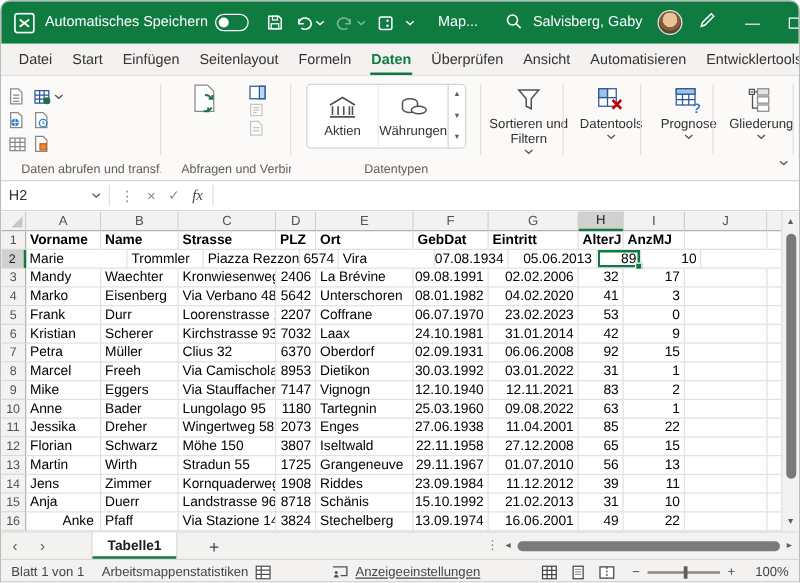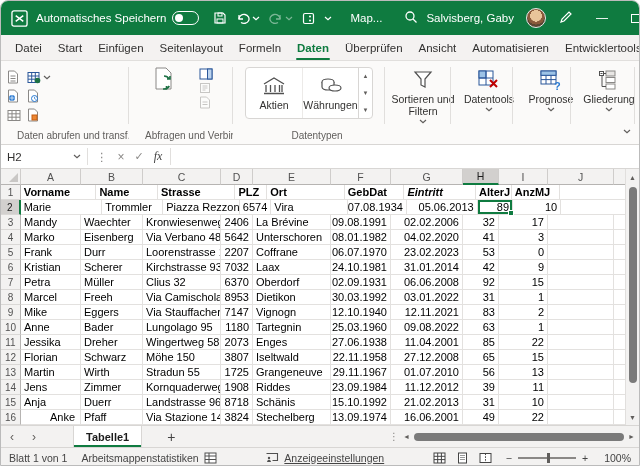--- a/index.html
+++ b/index.html
@@ -442,27 +442,27 @@
         <div class="hcell" style="width: 60px;">F</div>
         <div class="hcell" style="width: 72px;">G</div>
         <div class="hcell sel" style="width: 36px;">H</div>
         <div class="hcell" style="width: 49px;">I</div>
         <div class="hcell" style="width: 66px;">J</div>
         <div class="hcell" style="width: 13px;"></div>
       </div>
     <div id="gridrows">
         <div class="srow">
           <div class="rownum" style="width: 20px;">1</div>
-          <div class="cell hdr" style="width: 76px; text-align: right;">Vorname</div>
+          <div class="cell hdr" style="width: 60px; text-align: right;">Vorname</div>
           <div class="cell hdr" style="width: 62px;">Name</div>
           <div class="cell hdr" style="width: 78px;">Strasse</div>
           <div class="cell hdr" style="width: 32px;">PLZ</div>
           <div class="cell hdr" style="width: 78px;">Ort</div>
           <div class="cell hdr" style="width: 60px;">GebDat</div>
-          <div class="cell hdr" style="width: 72px; font-style: italic;">Eintritt</div>
+          <div class="cell hdr" style="width: 72px;">Eintritt</div>
           <div class="cell hdr" style="width: 36px; text-align: right;">AlterJ</div>
           <div class="cell hdr" style="width: 49px;">AnzMJ</div>
           <div class="cell hdr" style="width: 66px;"></div>
           <div class="cell" style="width: 13px; border-right: none;"></div>
         </div>
         <div class="srow">
           <div class="rownum sel" style="width: 20px;">2</div>
           <div class="cell" style="width: 83px;">Marie</div>
           <div class="cell" style="width: 62px;">Trommler</div>
           <div class="cell" style="width: 78px;">Piazza Rezzonico</div>

